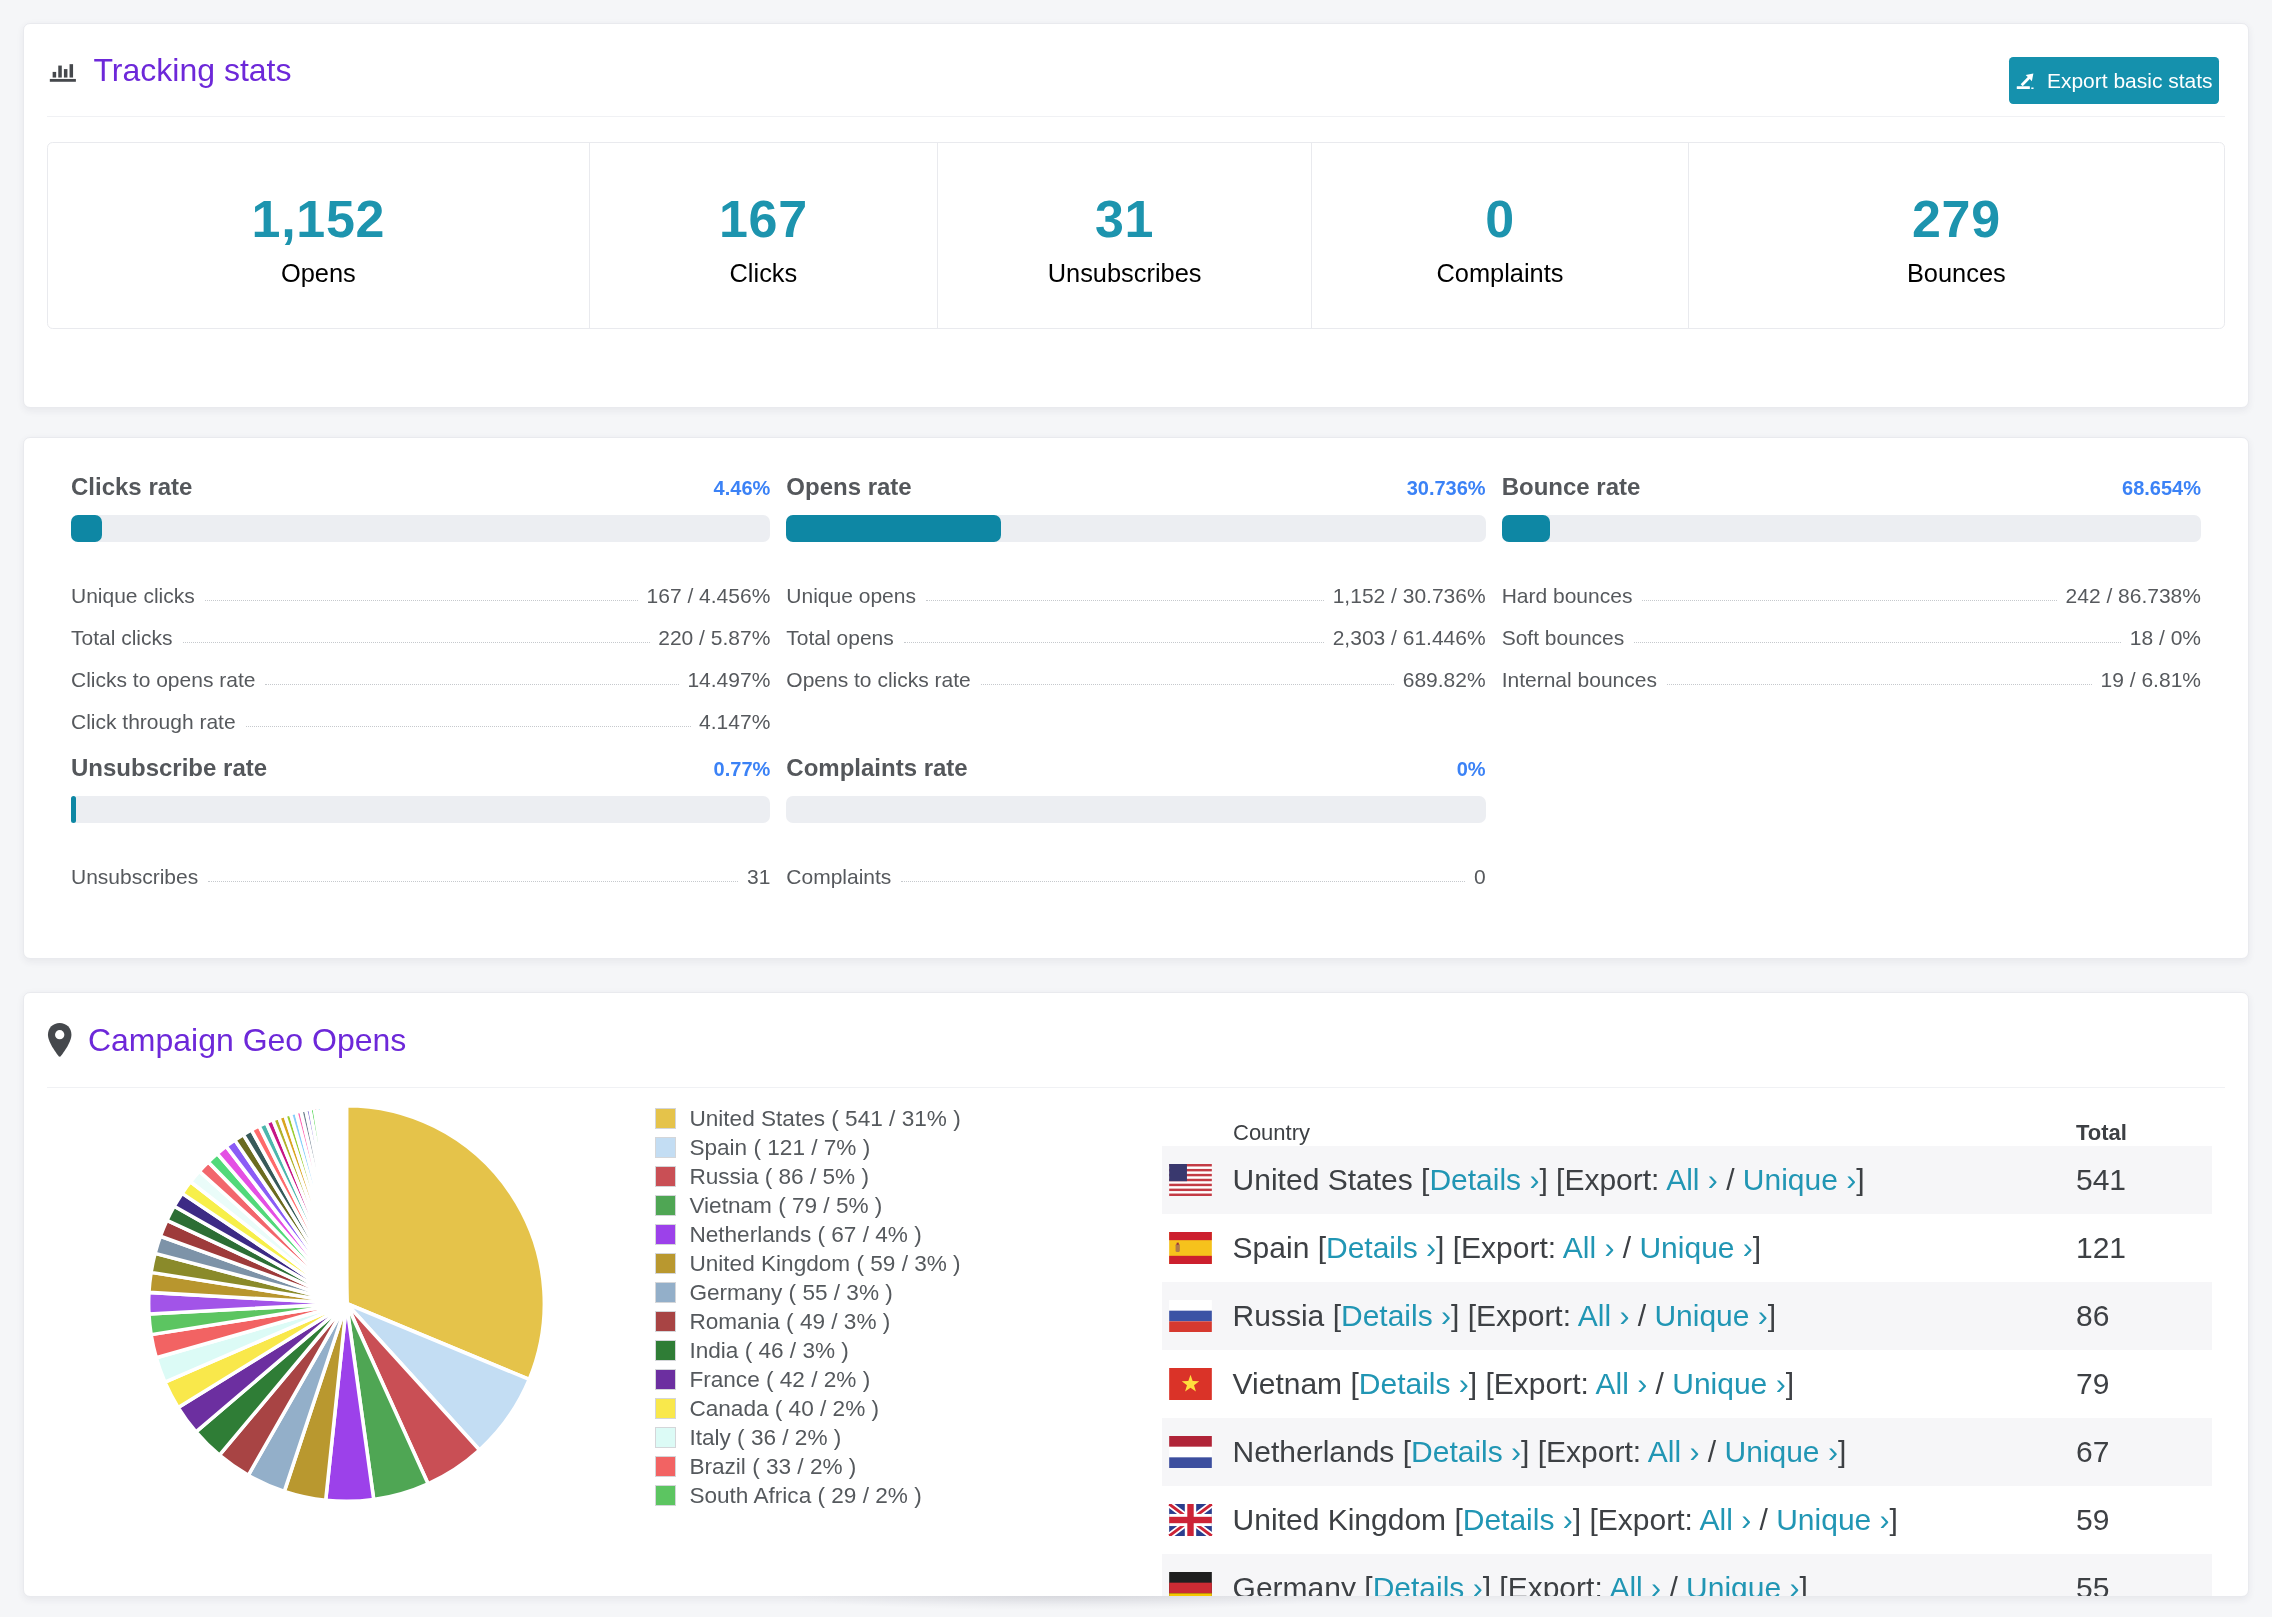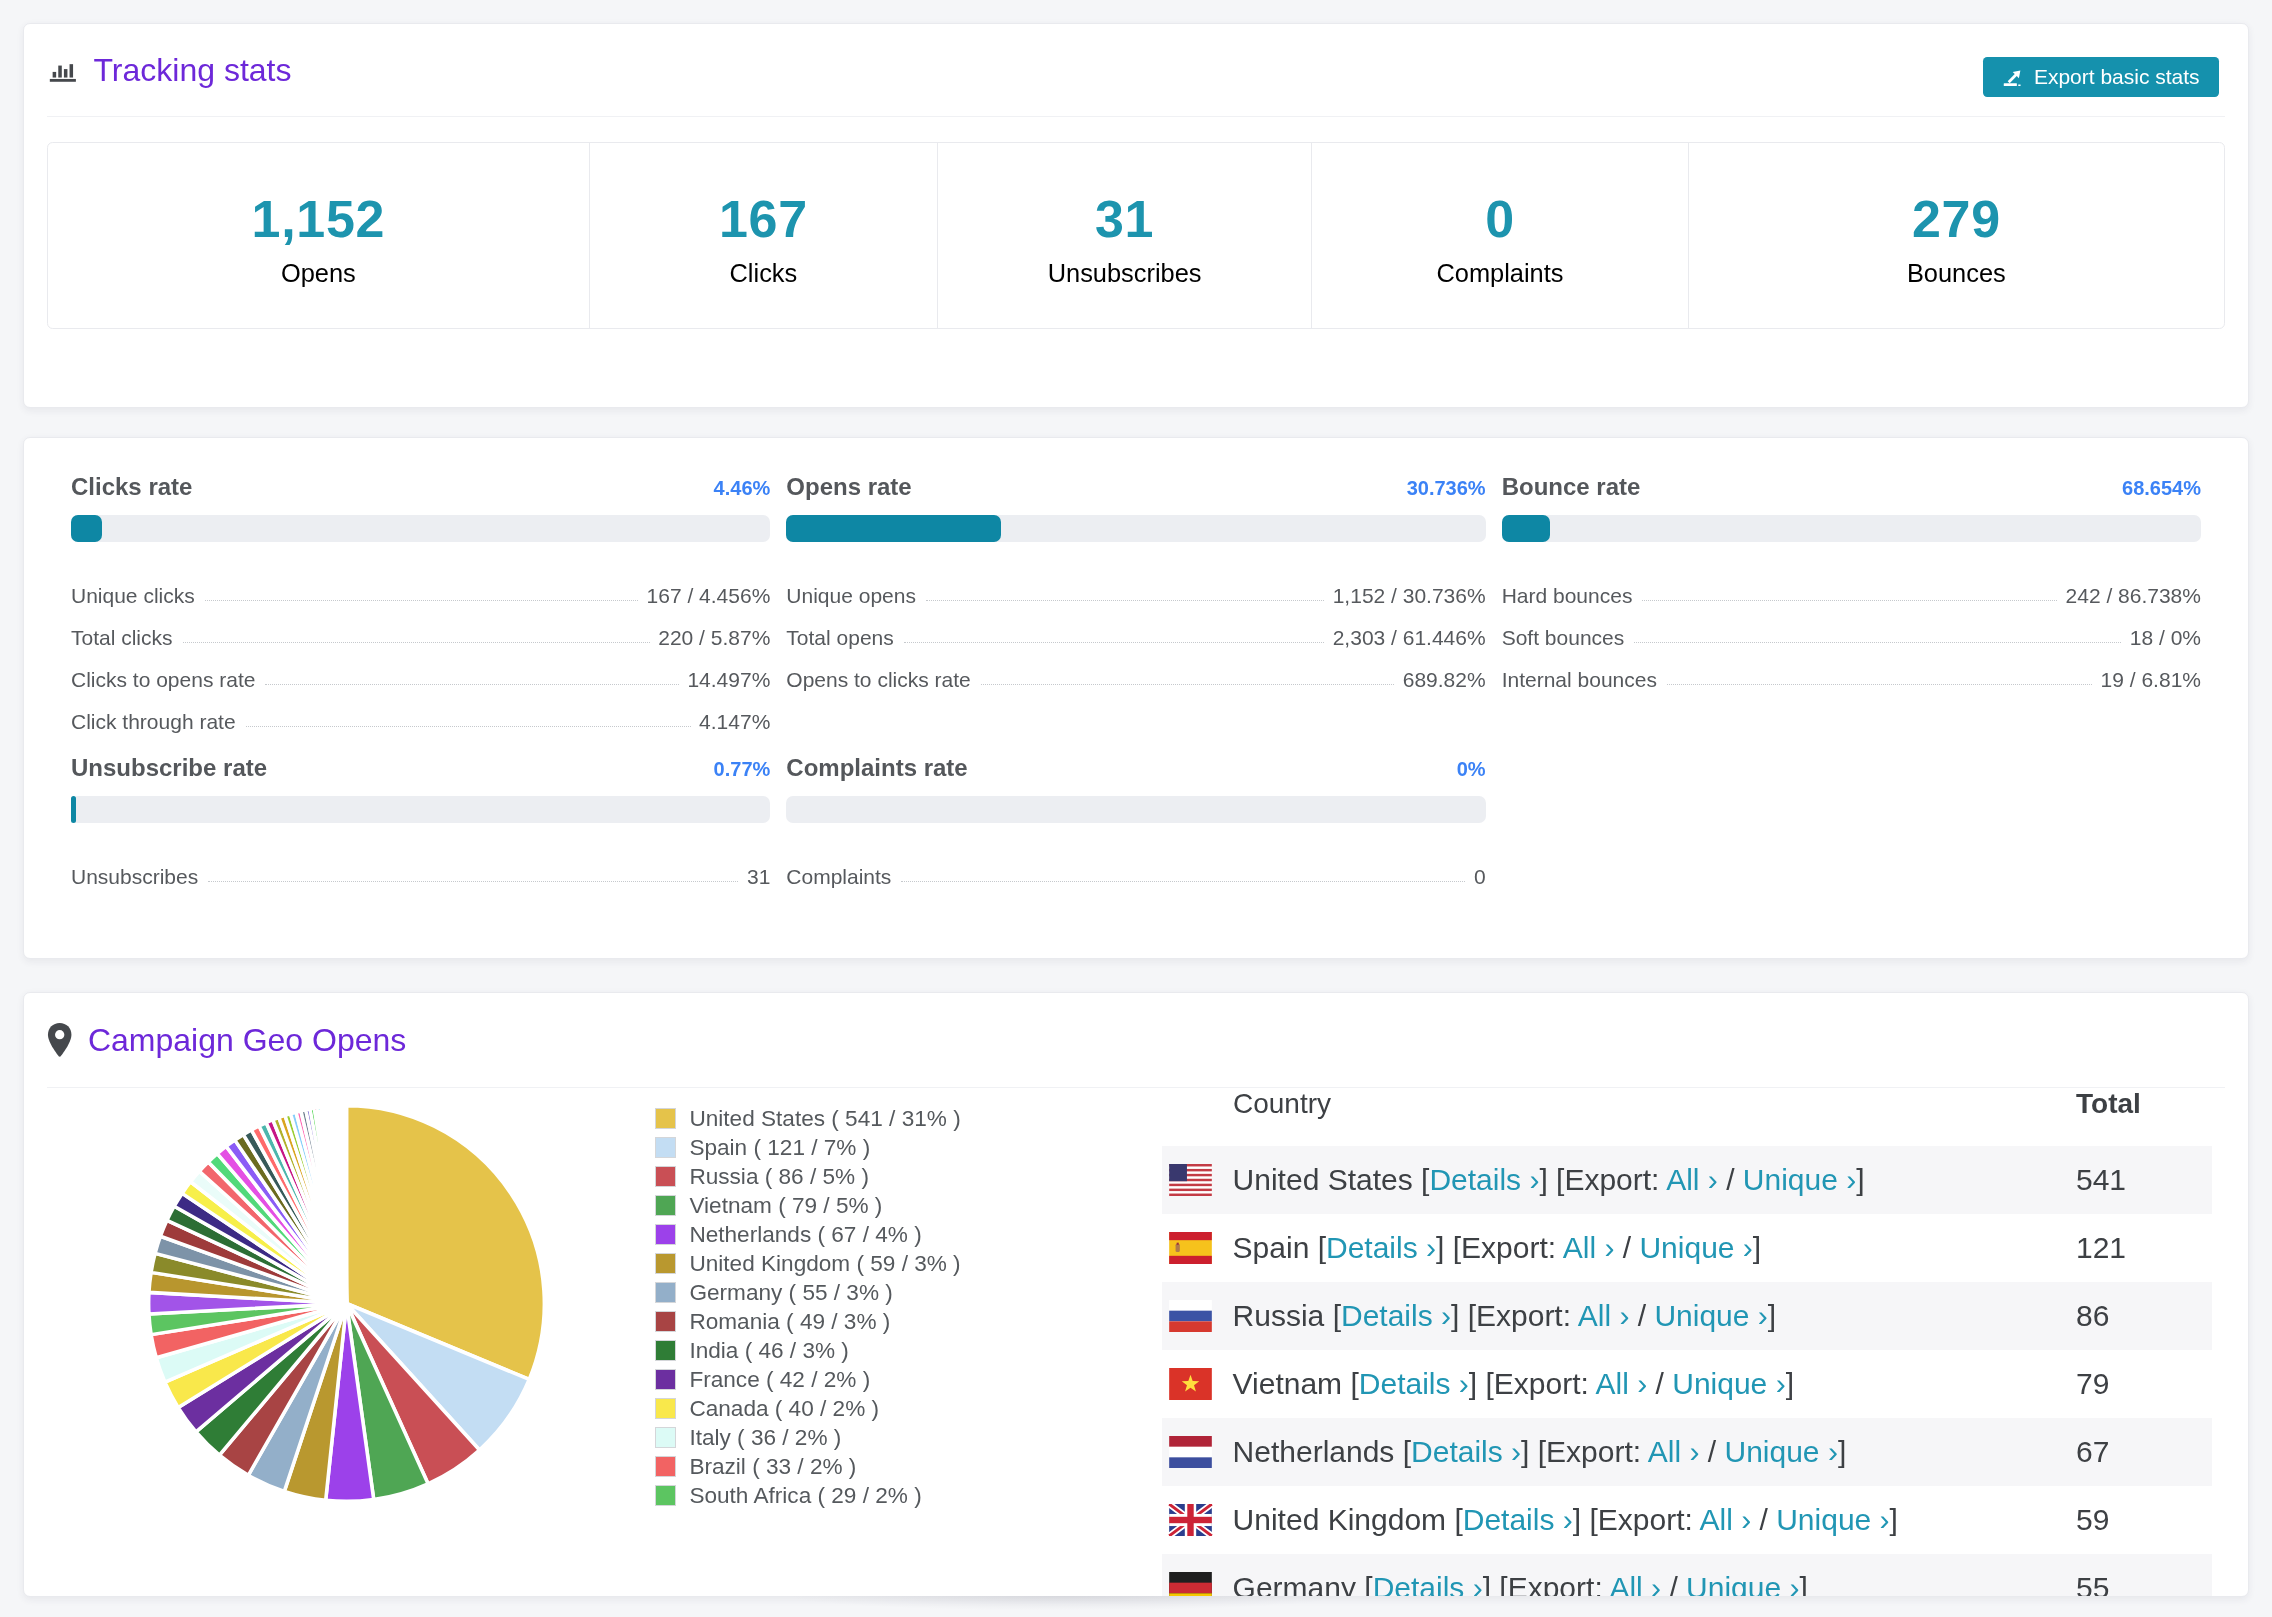--- a/index.html
+++ b/index.html
@@ -20,24 +20,24 @@
 
   
   .card-head{
     position:absolute;top:0;left:23px;right:23px;height:92px;
     border-bottom:1.4px solid #f0f1f4;display:flex;align-items:center;
   }
   .head-title{display:flex;align-items:center;gap:15.5px;font-size:32px;color:#6d28d9;}
   .head-title svg{display:block;}
 
   .export-btn{
-    position:absolute;right:6.4px;top:33px;height:40px;
+    position:absolute;right:6.4px;top:33px;height:47px;
     background:#1591ad;color:#fff;border:none;border-radius:4.2px;
     font-family:inherit;font-size:21px;display:flex;align-items:center;
-    gap:11.3px;padding:0 19px;cursor:pointer;
+    gap:11.3px;padding:0 6px;cursor:pointer;
   }
 
   
   .stats-strip{
     position:absolute;left:23px;right:23px;top:118px;height:185px;
     border:0.7px solid #e9eaee;border-radius:5.6px;display:flex;background:#fff;
   }
   .stat-cell{display:flex;flex-direction:column;align-items:center;justify-content:center;padding-top:5.6px;box-sizing:border-box;}
   .stat-cell:not(:last-child){border-right:0.7px solid #e9eaee;}
   .sc0{flex:0 0 24.9%;} .sc1{flex:0 0 16.0%;} .sc2{flex:0 0 17.2%;} .sc3{flex:0 0 17.3%;} .sc4{flex:1;}
@@ -58,21 +58,21 @@
   .srow .lbl,.srow .val{white-space:nowrap;padding-bottom:4.2px;}
   .leader{flex:1;border-bottom:1.4px dotted #c6c9cd;margin:0 8.5px 10.6px 10px;}
 
   
   #pie-svg{position:absolute;left:119px;top:107px;}
   .legend{position:absolute;left:627px;top:107px;list-style:none;margin:4px;padding:0;}
   .legend li{display:flex;align-items:center;height:29px;font-size:22.6px;color:#55595d;}
   .swatch{width:19px;height:19px;border:1.4px solid #d4d6d9;margin-right:13.4px;flex:0 0 auto;}
 
   .geo-table{position:absolute;left:1138px;top:95px;width:1050px;}
-  .thead{display:flex;align-items:flex-start;height:58px;font-size:28px;color:#3d4044;}
+  .thead{display:flex;align-items:flex-end;height:58px;font-size:22px;color:#3d4044;}
   .th-country{margin-left:71px;flex:1;}
   .th-total{width:136px;font-weight:bold;}
   .trow{display:flex;align-items:center;height:68px;font-size:30px;color:#3d4044;}
   .trow.striped{background:#f6f6f8;}
   .flag{margin-left:5.6px;width:45px;height:32px;flex:0 0 auto;}
   .flag svg{display:block;border-radius:1.4px;}
   .rowtext{margin-left:20px;flex:1;white-space:nowrap;}
   .rowtext a{color:#2196b4;text-decoration:none;cursor:pointer;}
   .total{width:136px;}
 

